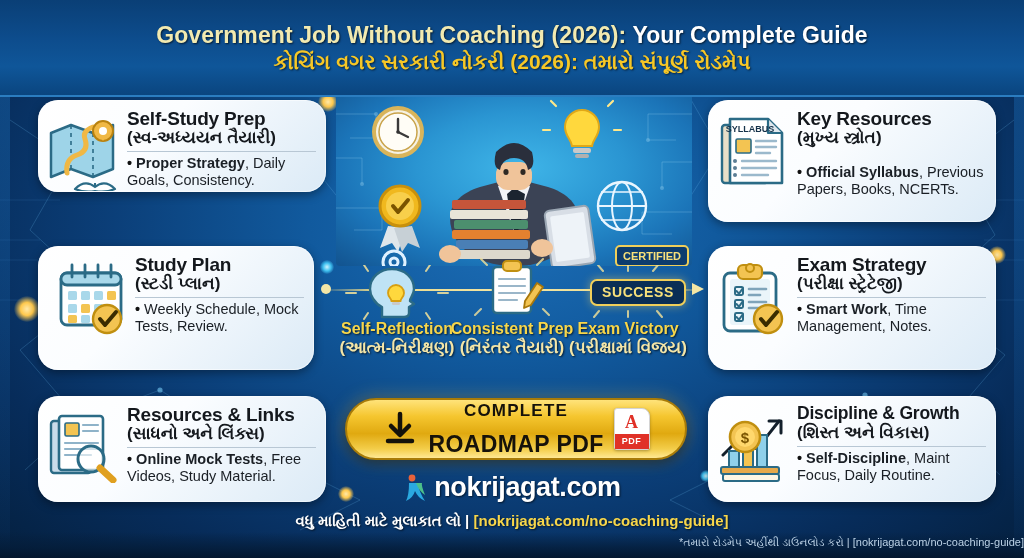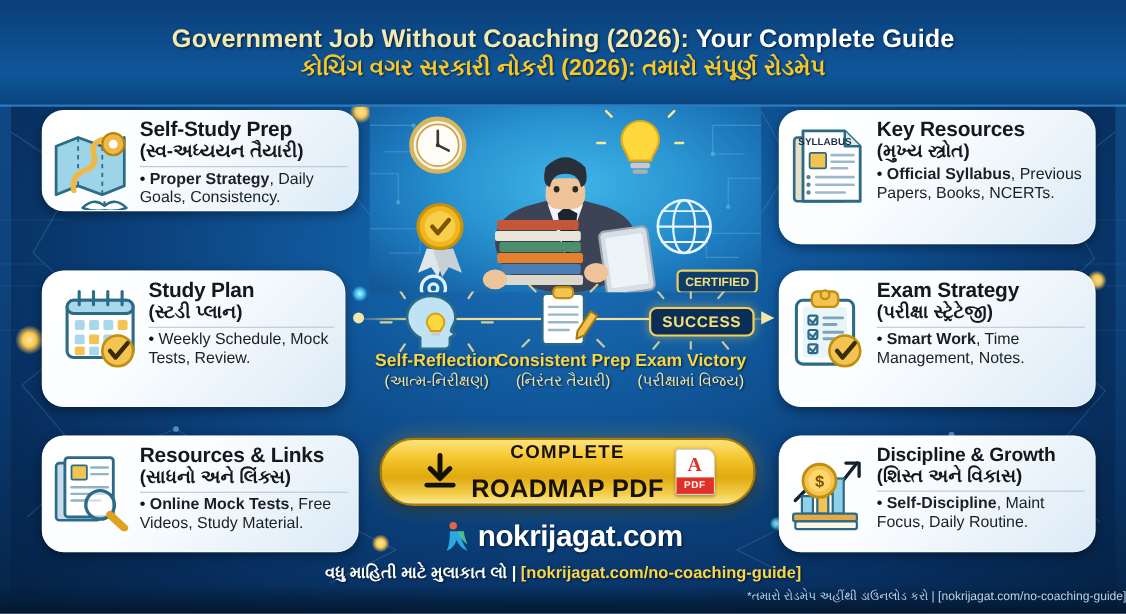--- a/index.html
+++ b/index.html
@@ -65,21 +65,21 @@
   .card.right .card-ico { order: 0; }
   .flow-line {
     position: absolute; top: 289px; left: 330px; width: 368px; height: 2px;
     background: linear-gradient(90deg, rgba(255,220,120,.15), #e9d98a 12%, #f3e6a6 50%, #e9d98a 88%, rgba(255,220,120,.15));
     z-index: 4;
   }
   .flow-node {
     position: absolute; z-index: 6; text-align: center; width: 150px;
   }
   .flow-label-en { font-size: 16px; font-weight: bold; color: #f7d64a; text-shadow: 1px 1px 2px rgba(0,0,0,.7); line-height: 1.05; white-space: nowrap; }
-  .flow-label-gu { font-size: 14px; font-weight: normal; color: #f4e6a8; text-shadow: 1px 1px 2px rgba(0,0,0,.7); line-height: 1.1; white-space: nowrap; margin-top: 1px; }
+  .flow-label-gu { font-size: 17px; font-weight: bold; color: #f4e6a8; text-shadow: 1px 1px 2px rgba(0,0,0,.7); line-height: 1.1; white-space: nowrap; margin-top: 1px; }
 
   .success-badge {
     position: absolute; z-index: 7;
     border: 2px solid #f0cf5a; border-radius: 7px;
     background: #0a2e55;
     color: #f7e07a; font-size: 14px; font-weight: bold; letter-spacing: .6px;
     padding: 3px 10px 4px;
     box-shadow: 0 0 10px rgba(255,215,90,.45);
   }
 
@@ -408,21 +408,21 @@
         <g fill="#5d7e94">
           <circle cx="17" cy="46" r="2"></circle>
             <circle cx="17" cy="53" r="2"></circle>
             <circle cx="17" cy="60" r="2"></circle>
         </g>
       </svg>
     </div>
     <div class="card-body">
       <div class="card-title">Key Resources</div>
       <div class="card-title-gu">(મુખ્ય સ્ત્રોત)</div>
-      <div class="card-desc" style="margin-top:3px">
+      <div class="card-desc" style="margin-top:16px">
         <span class="bullet">•</span>
         <b>Official Syllabus</b><span>, Previous Papers, Books, NCERTs.</span>
       </div>
     </div>
   </div>
 
   <div class="card right" style="left:708px; top:246px; width:288px; height:124px;">
     <div class="card-ico">
       <svg width="70" height="76" viewBox="0 0 70 76">
         <rect x="6" y="12" width="52" height="58" rx="6" fill="#fff" stroke="#2b6b86" stroke-width="2.8"></rect>

